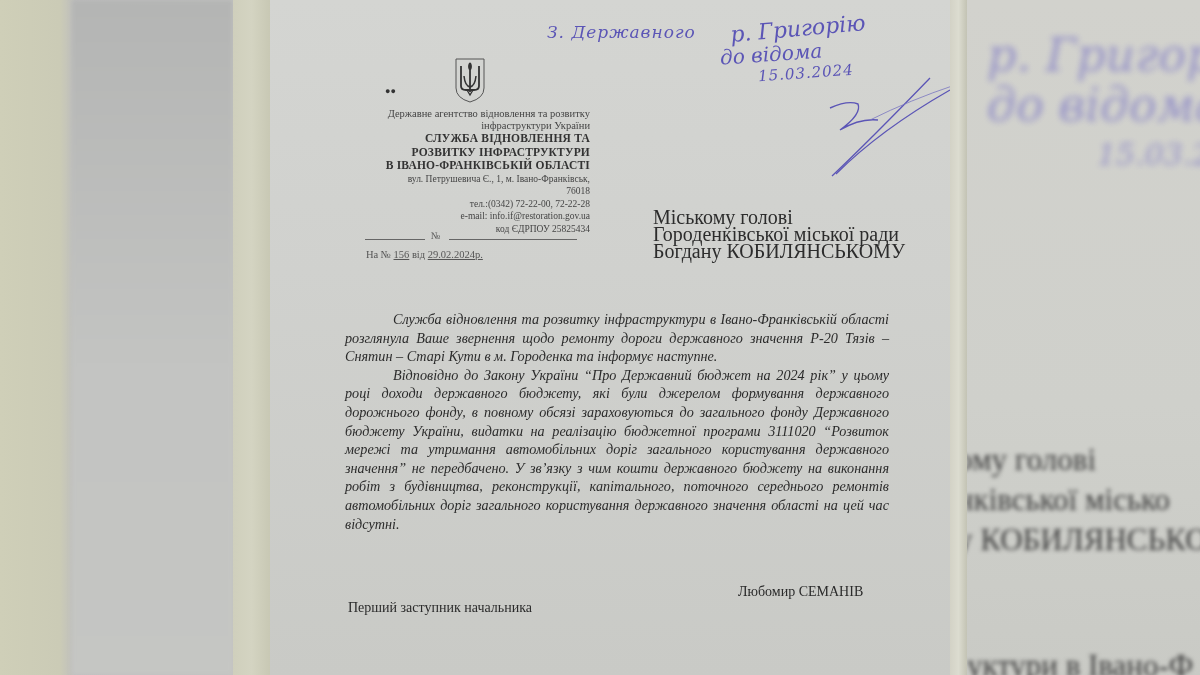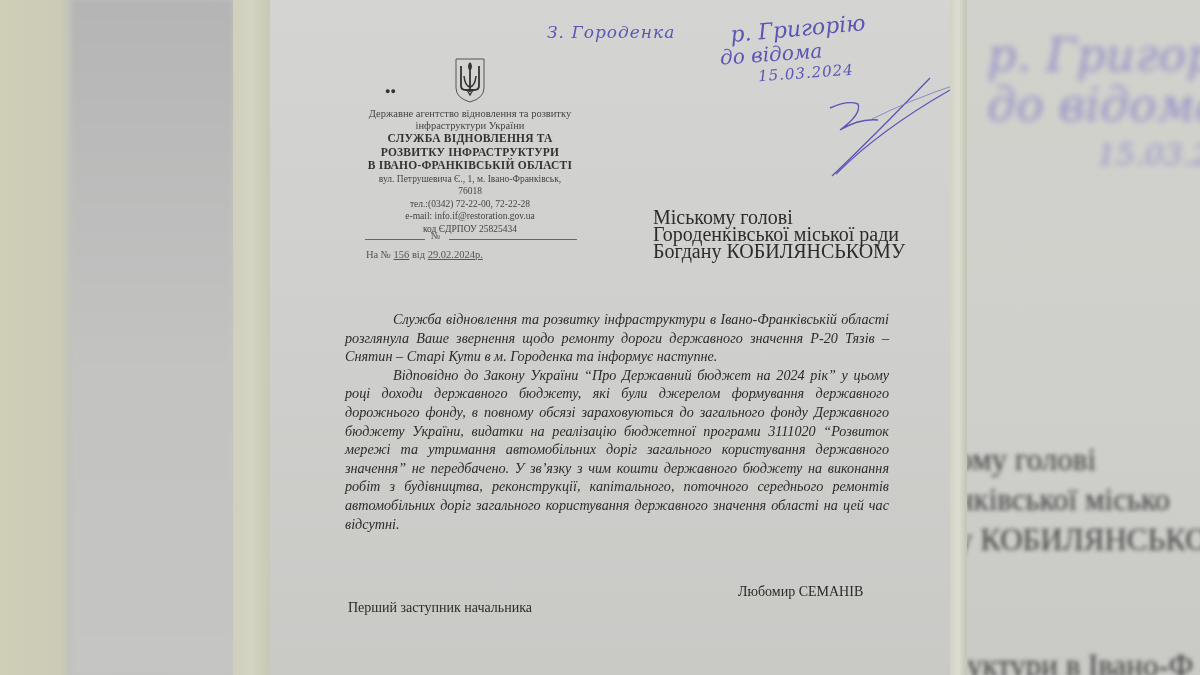--- a/index.html
+++ b/index.html
@@ -56,21 +56,21 @@
       color: #2a2a2a;
     }
     .emblem {
       position: absolute; left: 183px; top: 56px; width: 34px; height: 48px;
     }
     .mark-dot {
       position: absolute; left: 115px; top: 86px; font-size: 9px; color: #333;
     }
     .agency {
       position: absolute; left: 80px; top: 108px; width: 240px;
-      text-align: center; color: #444;
+      text-align: right; color: #444;
     }
     .agency .parent { font-size: 10.5px; line-height: 12px; }
     .agency .name { font-size: 11.5px; font-weight: bold; line-height: 13.5px; letter-spacing: .2px; color: #333; }
     .agency .addr { font-size: 9.5px; line-height: 11.5px; margin-top: 1px; }
     .regline {
       position: absolute; left: 95px; top: 230px; width: 215px; height: 12px;
       font-size: 10px; color: #555;
     }
     .regline .l1 { position: absolute; left: 0; top: 9px; width: 60px; border-bottom: 1px solid #666; }
     .regline .no { position: absolute; left: 66px; top: 0; }
@@ -159,21 +159,21 @@
   </div>
 
   <div class="body-text">
     <p>Служба відновлення та розвитку інфраструктури в Івано-Франківській області розглянула Ваше звернення щодо ремонту дороги державного значення Р-20 Тязів – Снятин – Старі Кути в м. Городенка та інформує наступне.</p>
     <p>Відповідно до Закону України “Про Державний бюджет на 2024 рік” у цьому році доходи державного бюджету, які були джерелом формування державного дорожнього фонду, в повному обсязі зараховуються до загального фонду Державного бюджету України, видатки на реалізацію бюджетної програми 3111020 “Розвиток мережі та утримання автомобільних доріг загального користування державного значення” не передбачено. У зв’язку з чим кошти державного бюджету на виконання робіт з будівництва, реконструкції, капітального, поточного середнього ремонтів автомобільних доріг загального користування державного значення області на цей час відсутні.</p>
   </div>
 
   <div class="sign-left">Перший заступник начальника</div>
   <div class="sign-right">Любомир СЕМАНІВ</div>
 
-  <div class="hand hand1">З. Городенка</div>
+  <div class="hand hand1">З. Державного</div>
   <div class="hand hand2">р. Григорію</div>
   <div class="hand hand3">до відома</div>
   <div class="hand hand4">15.03.2024</div>
 
   <svg class="sig-svg" viewBox="0 0 140 110">
     <path d="M10 38 Q28 30 38 34 Q42 44 20 60 Q40 48 58 50" fill="none" stroke="#5b55b6" stroke-width="1.4"></path>
     <path d="M12 106 Q50 70 110 8" fill="none" stroke="#5b55b6" stroke-width="1.3"></path>
     <path d="M16 104 Q60 60 130 20" fill="none" stroke="#5b55b6" stroke-width="1.2"></path>
     <path d="M50 50 Q90 30 135 15" fill="none" stroke="#7a76c0" stroke-width="0.8"></path>
   </svg>

